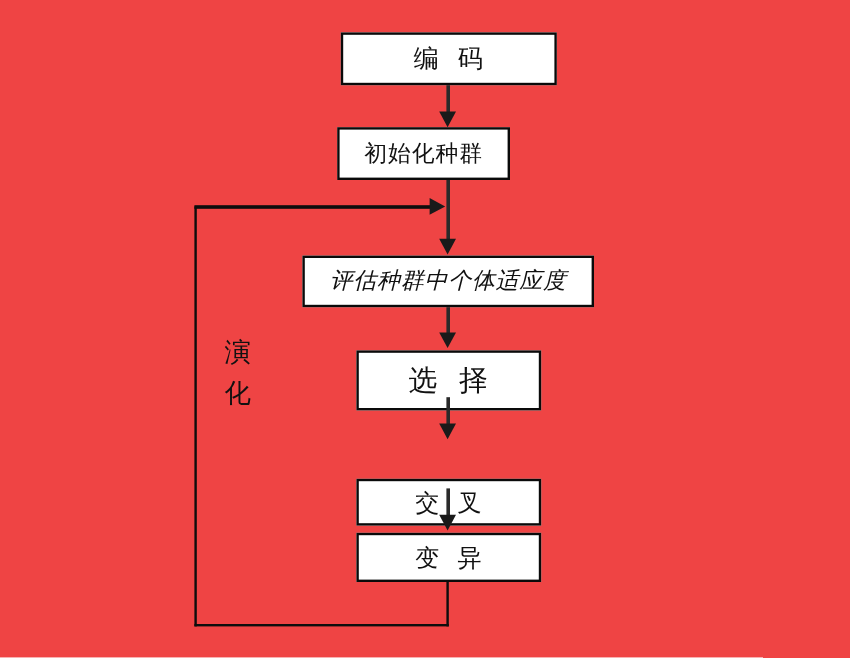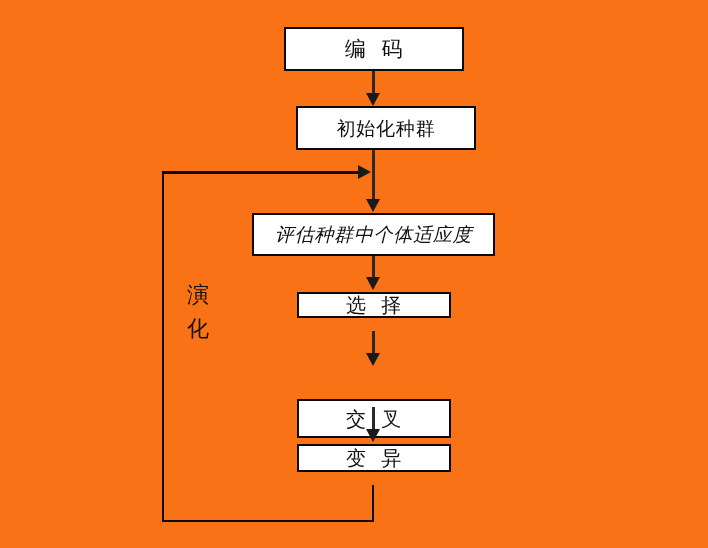--- a/index.html
+++ b/index.html
@@ -4,46 +4,46 @@
 <style>
   html, body {
     margin: 0;
     padding: 0;
     background: #ffffff;
   }
   #canvas {
     position: relative;
     width: 708px;
     height: 548px;
-    background: #f97316;
+    background: #ef4444;
     font-family: "DejaVu Sans", "Liberation Sans", sans-serif;
     overflow: hidden;
   }
   .node {
     position: absolute;
     box-sizing: border-box;
     border: 2px solid #0a0a0a;
     background: #ffffff;
     display: flex;
     align-items: center;
     justify-content: center;
     color: #111111;
     letter-spacing: 0.04em;
     white-space: pre;
   }
   .node-label {
     display: block;
     line-height: 1;
   }
   .n1 { left: 284px; top: 27px;  width: 180px; height: 44px; font-size: 21px; }
-  .n2 { left: 296px; top: 106px; width: 180px; height: 44px; font-size: 19px; }
+  .n2 { left: 281px; top: 106px; width: 144px; height: 44px; font-size: 19px; }
   .n3 { left: 252px; top: 213px; width: 243px; height: 43px; font-size: 19px; font-style: italic; }
-  .n4 { left: 297px; top: 292px; width: 154px; height: 26px; font-size: 20px; }
+  .n4 { left: 297px; top: 292px; width: 154px; height: 50px; font-size: 24px; }
   .n5 { left: 297px; top: 368px; width: 154px; height: 39px; font-size: 20px; margin-top: 31px; }
-  .n6 { left: 297px; top: 444px; width: 154px; height: 28px; font-size: 20px; }
+  .n6 { left: 297px; top: 444px; width: 154px; height: 41px; font-size: 20px; }
 
   .conn {
     position: absolute;
     background: #2a2a2a;
   }
   .v { width: 3px; }
 
   .arrow-down {
     position: absolute;
     width: 0;

